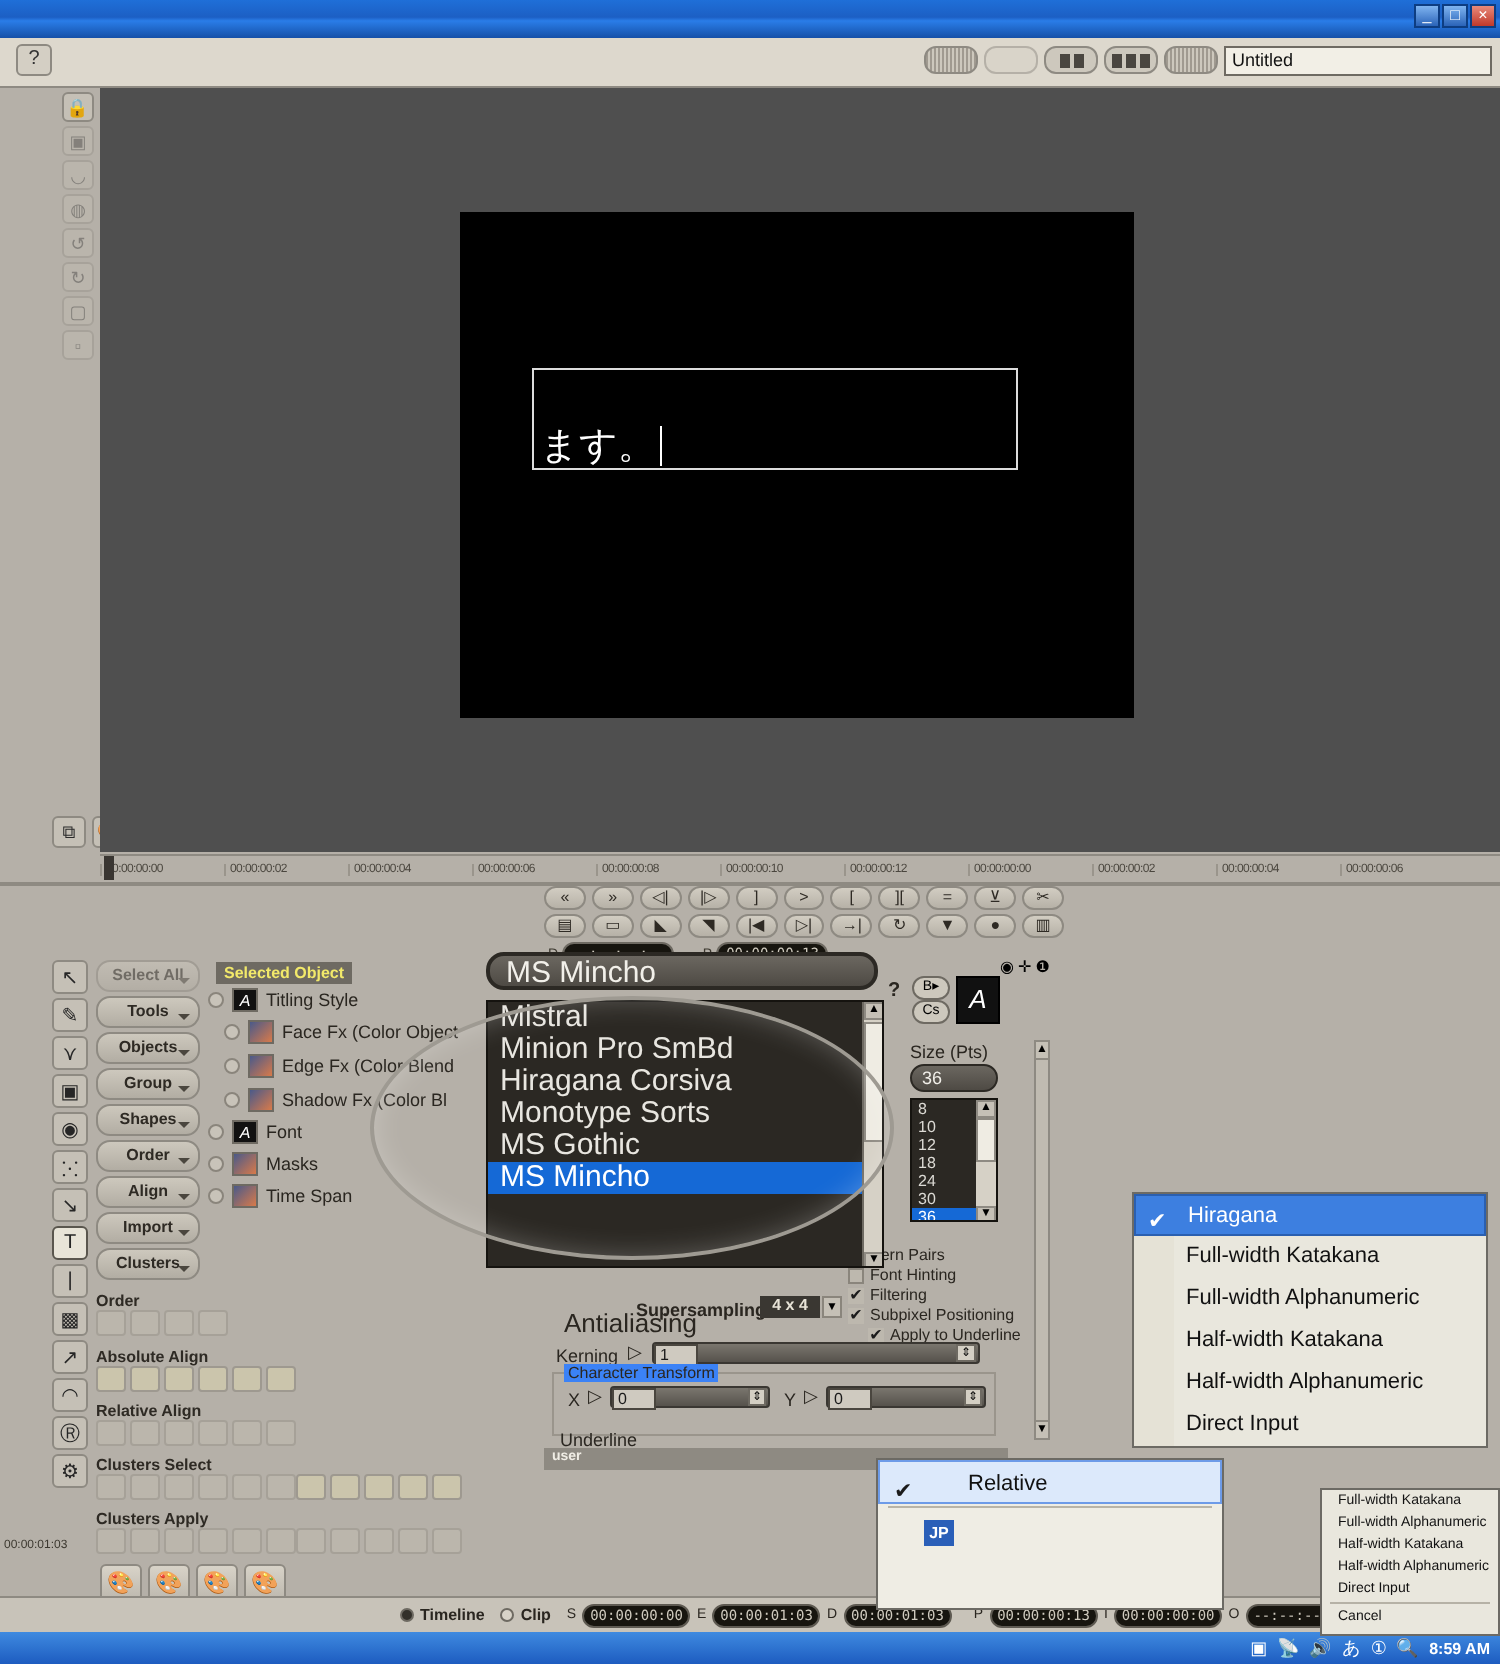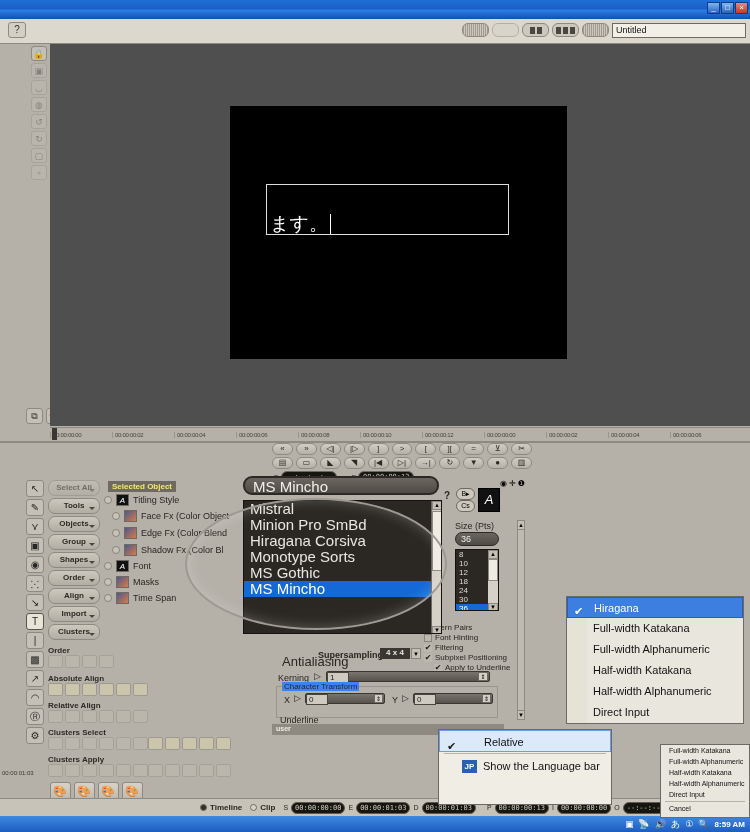--- a/index.html
+++ b/index.html
@@ -595,23 +595,20 @@
   </div>
 </div>
 
 <div class="langmenu">
   <div class="langitem sel">
     <span class="langchk">✔</span>
     <span class="langbadge">JP</span>
     <span>Relative</span>
   </div>
   <div class="langsep"></div>
-  <div class="langitem">
-    <span>Show the Language bar</span>
-  </div>
 </div>
 
 <div class="statusbar">
   <div style="width:200px"></div>
   <span class="radio on"></span>
   <span class="sblabel">Timeline</span>
   <span class="radio"></span>
   <span class="sblabel">Clip</span>
   <span class="sbk">S</span>
   <span class="sbtc">00:00:00:00</span>

